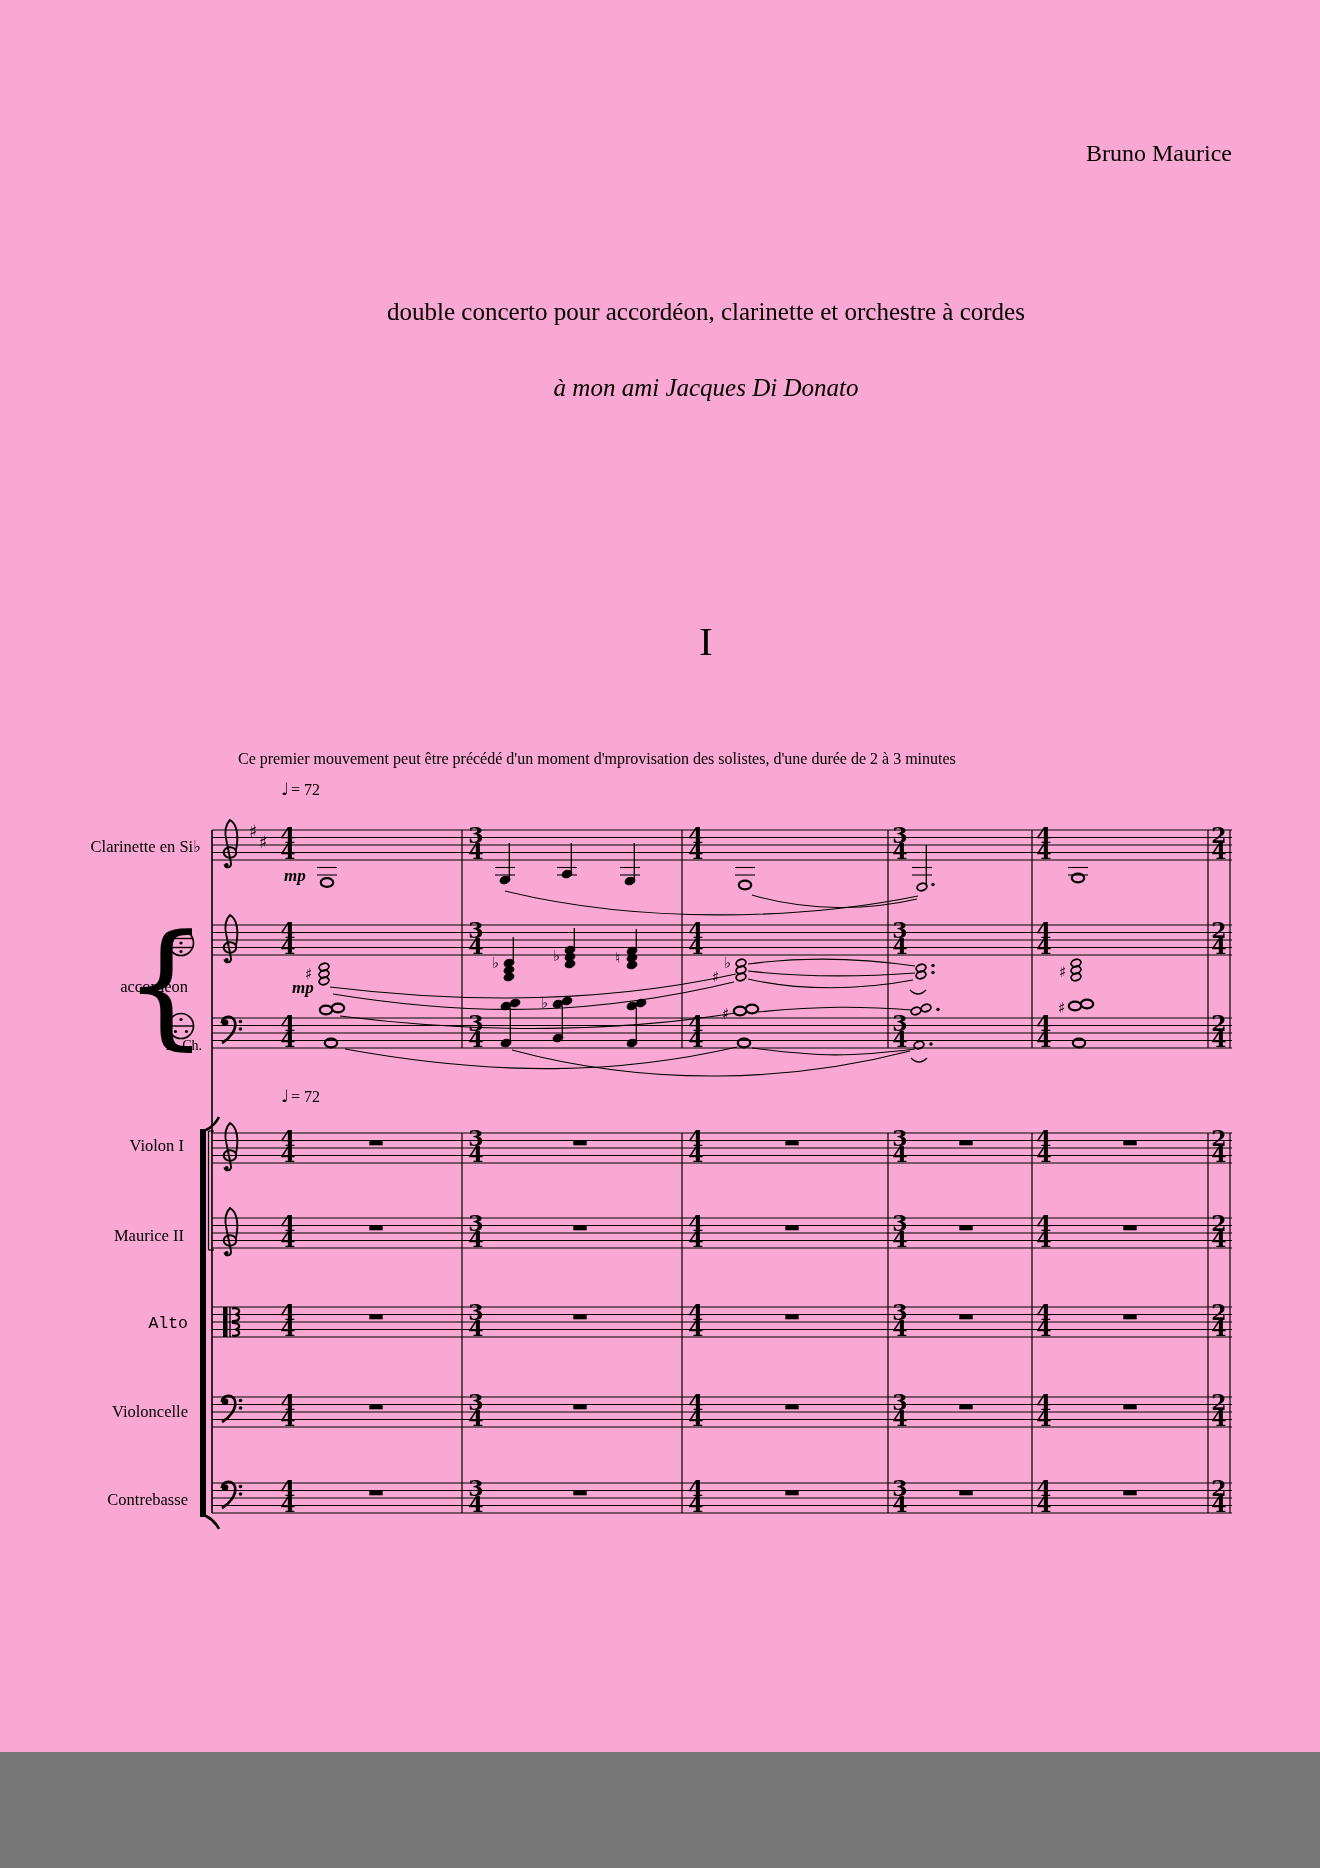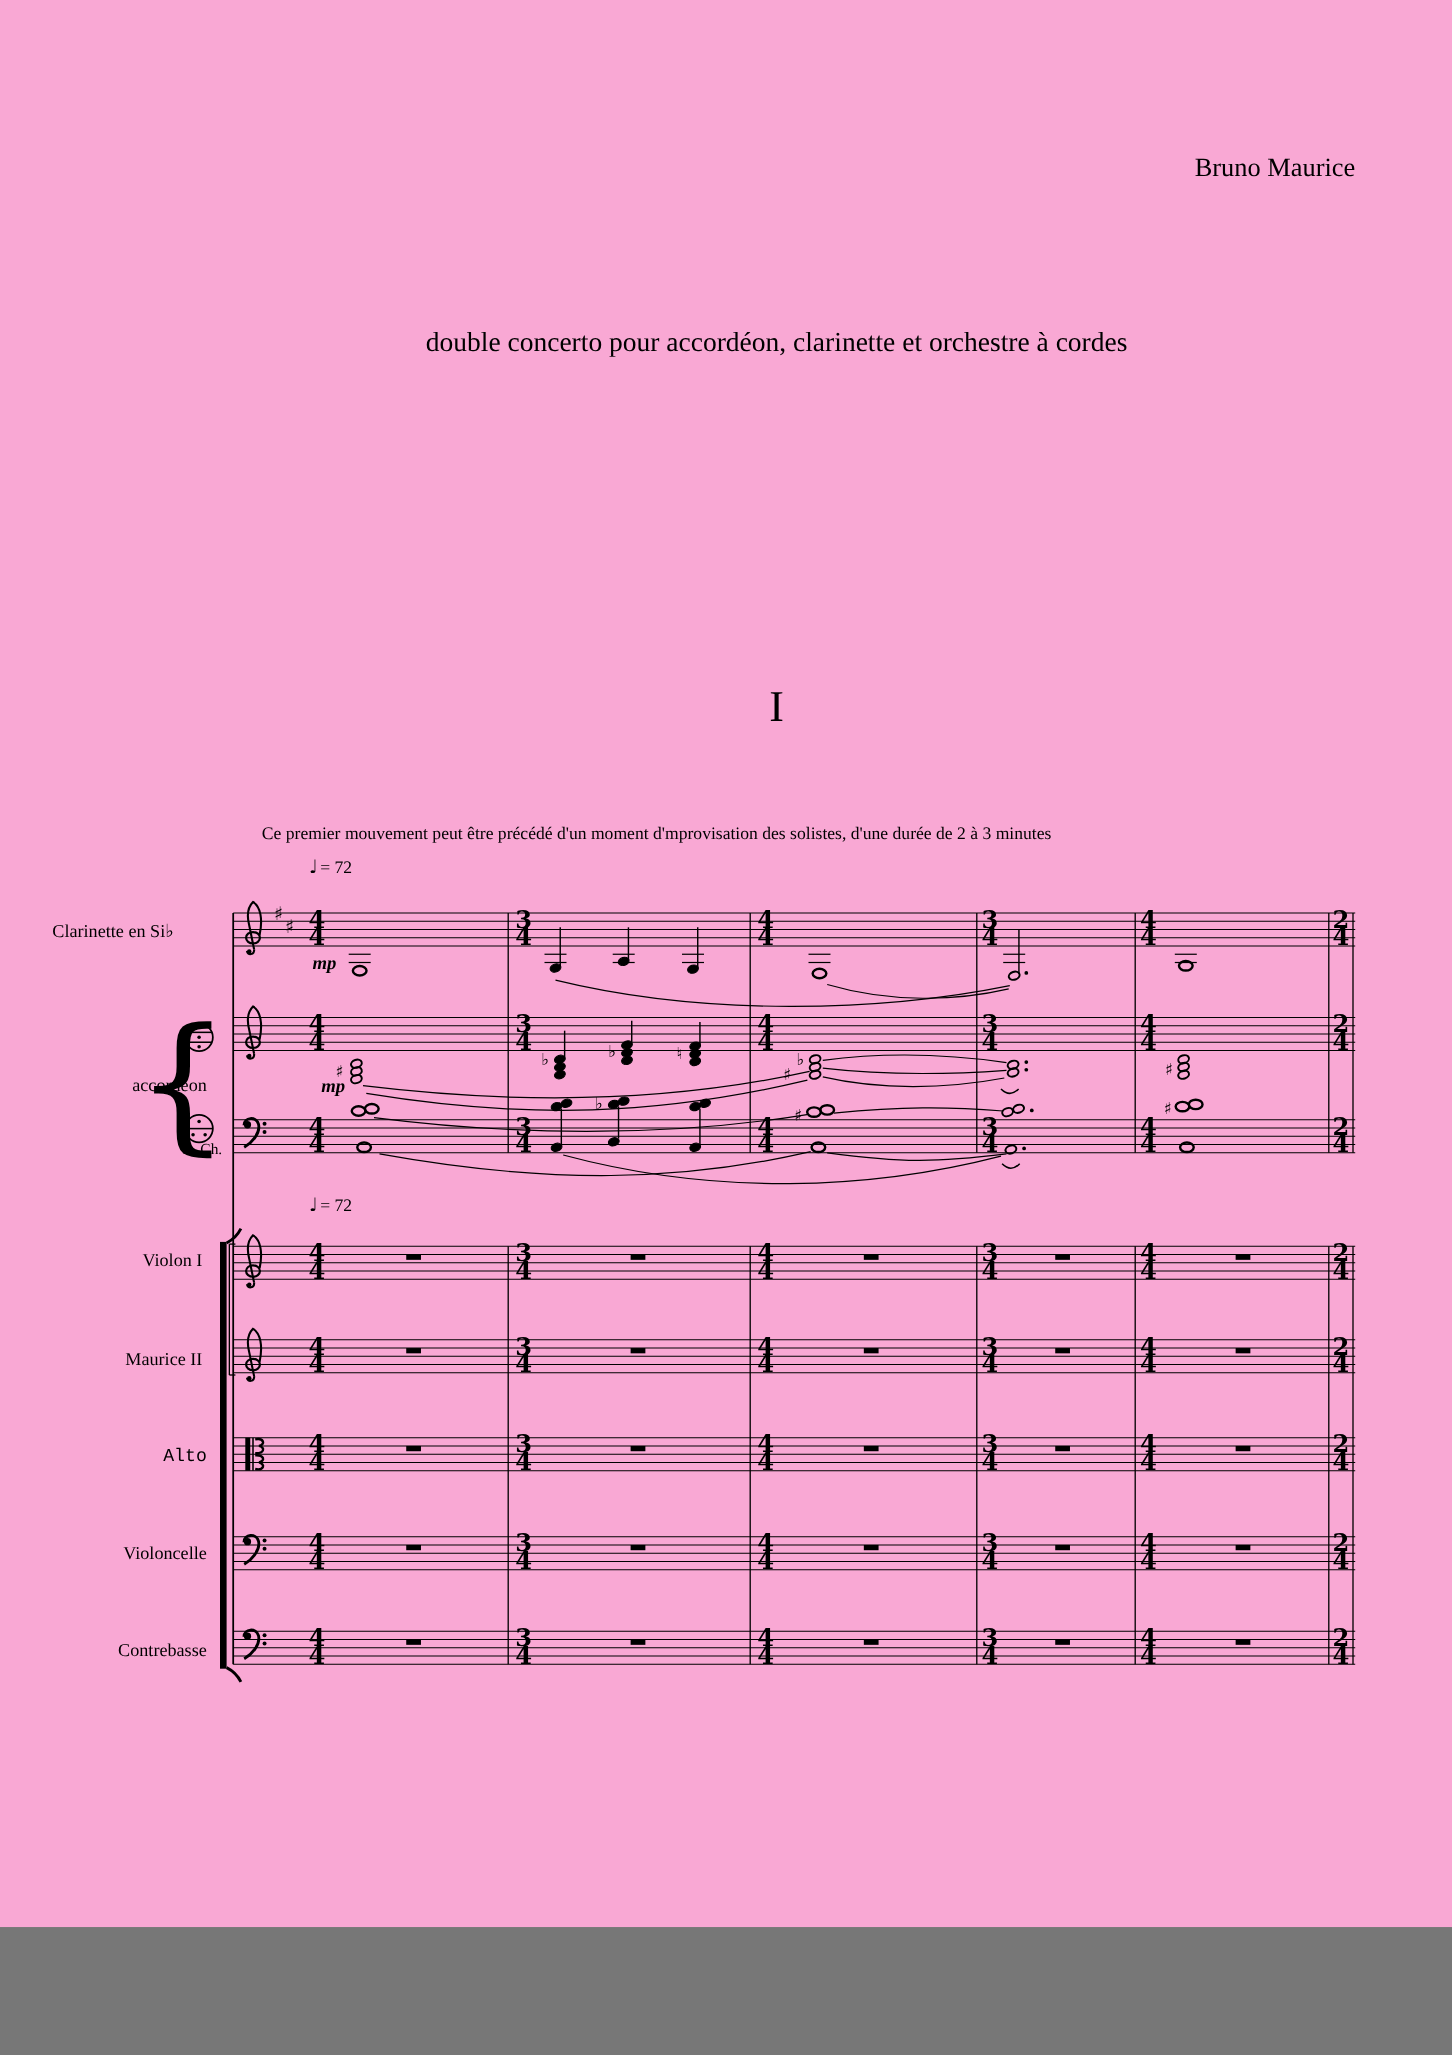--- a/index.html
+++ b/index.html
@@ -26,30 +26,31 @@
              font-family:"DejaVu Sans",sans-serif;}
   svg{position:absolute;left:0;top:0;}
 </style>
 </head>
 <body>
 
 <div class="page">
 
   <div class="abs composer">Bruno Maurice</div>
   <div class="center-band subtitle">double concerto pour accordéon, clarinette et orchestre à cordes</div>
+  <div class="center-band dedication">à mon ami Jacques Di Donato</div>
   <div class="center-band movement">I</div>
   <div class="abs perfnote">Ce premier mouvement peut être précédé d'un moment d'mprovisation des solistes, d'une durée de 2 à 3 minutes</div>
 
   <div class="abs tempo tempo1"><span class="beat">♩</span><span>= 72</span></div>
   <div class="abs tempo tempo2"><span class="beat">♩</span><span>= 72</span></div>
 
   <div class="abs dyn dyn1">mp</div>
   <div class="abs dyn dyn2">mp</div>
 
-  <div class="lbl" style="top:837px;right:1162px;">Clarinette en Si♭</div>
+  <div class="lbl" style="top:837px;right:1119px;">Clarinette en Si♭</div>
   <div class="lbl" style="top:977px;right:1132px;">accordéon</div>
   <div class="lbl" style="top:1038px;right:1118px;font-size:14px;">B. Ch.</div>
   <div class="lbl" style="top:1136px;right:1136px;">Violon I</div>
   <div class="lbl" style="top:1226px;right:1136px;">Maurice II</div>
   <div class="lbl" style="top:1314px;right:1132px;font-family:Liberation Mono, monospace;">Alto</div>
   <div class="lbl" style="top:1402px;right:1132px;">Violoncelle</div>
   <div class="lbl" style="top:1490px;right:1132px;">Contrebasse</div>
 
   <svg id="score" width="1320" height="1868" viewBox="0 0 1320 1868">
       <g>

